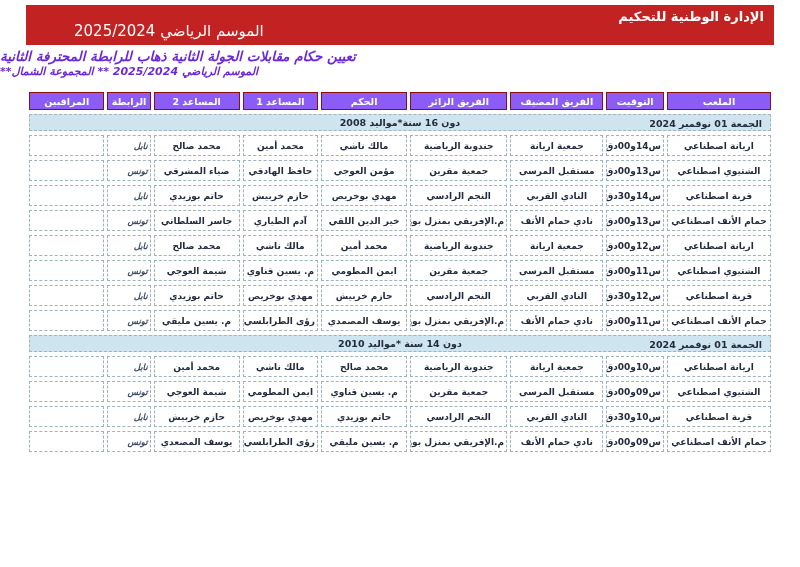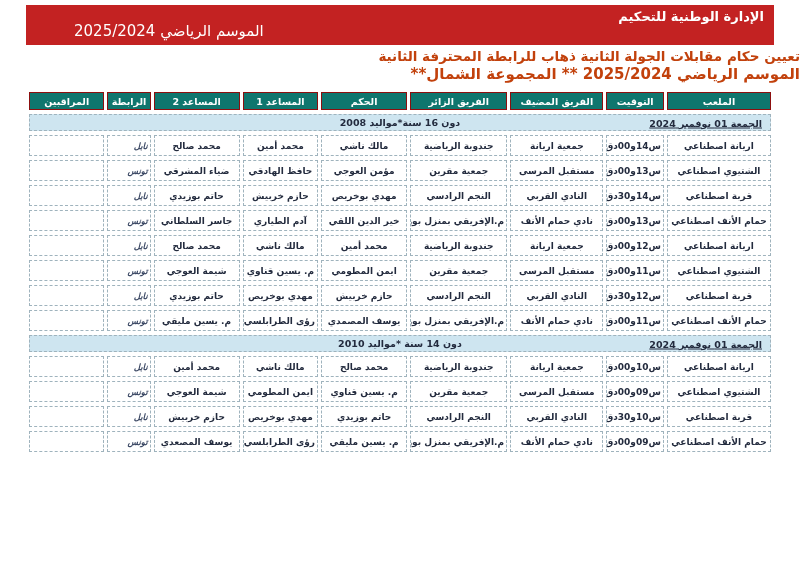--- a/index.html
+++ b/index.html
@@ -17,46 +17,46 @@
   .banner-right{
     position:absolute;top:4px;right:10px;
     font-size:13px;font-weight:bold;direction:rtl;
   }
   .banner-left{
     position:absolute;bottom:5px;left:48px;
     font-size:15px;direction:ltr;unicode-bidi:isolate;
   }
   
   .title-block{
-    position:absolute;top:48px;left:0;right:0;text-align:right;
-    color:#c2410c;font-weight:bold;direction:rtl;line-height:1.25;
+    position:absolute;top:48px;left:0;right:0;text-align:left;
+    color:#6d28d9;font-weight:bold;direction:rtl;line-height:1.25;font-style:italic;
   }
   .title-l1{font-size:13.5px;}
-  .title-l2{font-size:15px;}
+  .title-l2{font-size:11px;}
   
   .tbl-wrap{position:absolute;top:88px;left:26px;right:26px;}
   table{
     width:100%;direction:rtl;border-collapse:separate;border-spacing:3px 4px;
     table-layout:fixed;
   }
   th,td{
     border:1px dashed #9fb3bd;box-sizing:border-box;
     font-size:9px;color:#232b3e;text-align:center;vertical-align:middle;
     overflow:hidden;white-space:nowrap;padding:1px 2px;
   }
   thead th{
-    background:#0f766e;color:#ffffff;font-weight:bold;font-size:9.5px;
+    background:#8b5cf6;color:#ffffff;font-weight:bold;font-size:9.5px;
     height:18px;border:1px solid #8d0f0f;margin-top:24px;
   }
   td.band{
     background:#cee5f0;height:17px;font-weight:bold;font-size:9.5px;
     position:relative;
   }
   td.band .band-date{
-    position:absolute;right:8px;top:50%;transform:translateY(-50%);text-decoration:underline;
+    position:absolute;right:8px;top:50%;transform:translateY(-50%);
   }
   tbody td.cell{height:21px;font-weight:bold;}
   td.lg{font-weight:normal;font-style:italic;font-size:8.5px;color:#3a4763;text-align:right;}
   td.ob{background:#ffffff;}
   col.c-st{width:14.5%;} col.c-tm{width:8%;}   col.c-hm{width:13%;}
   col.c-aw{width:13.5%;} col.c-rf{width:12%;}  col.c-a1{width:10.5%;}
   col.c-a2{width:12%;}   col.c-lg{width:6%;}   col.c-ob{width:10.5%;}
 </style>
 </head>
 <body>

